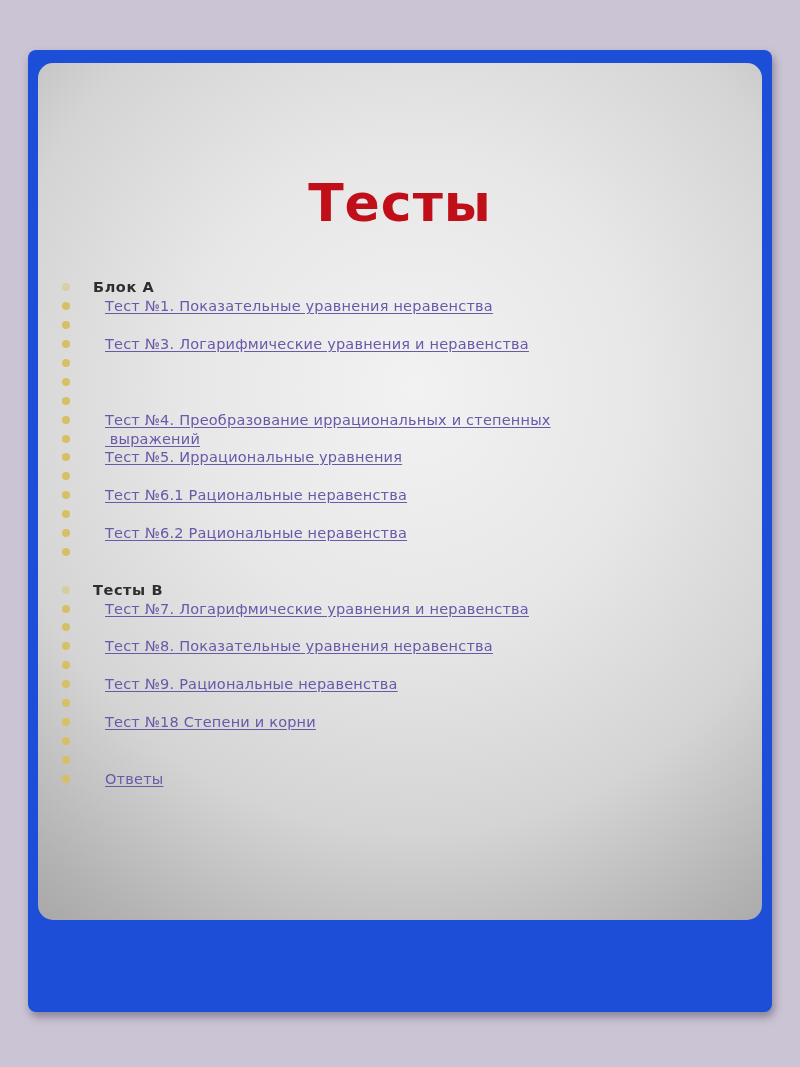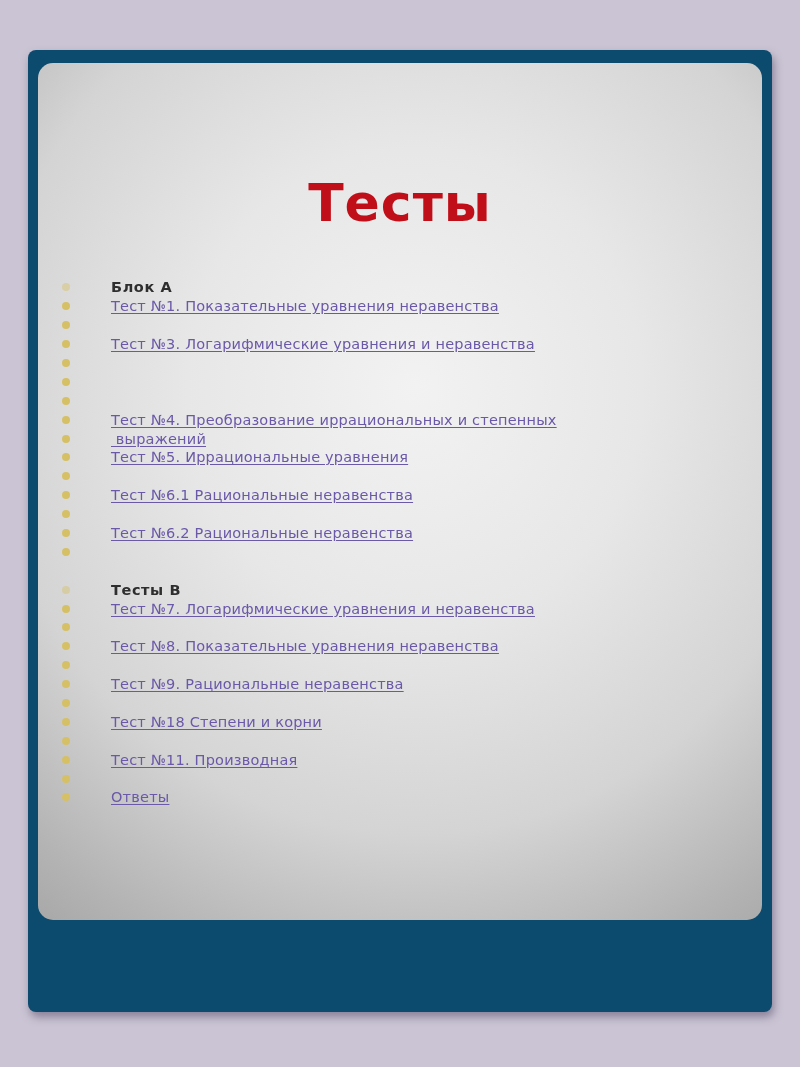--- a/index.html
+++ b/index.html
@@ -15,21 +15,21 @@
     width: 800px;
     height: 1067px;
     background: var(--bg-color, #cac4d4);
   }
   .page {
     position: absolute;
     left: 28px;
     top: 50px;
     width: 744px;
     height: 962px;
-    background: #0c4a6e;
+    background: #1d4ed8;
     border-radius: 8px;
     box-shadow: 2px 5px 9px rgba(84, 74, 104, 0.55);
   }
   .slide {
     position: absolute;
     left: 10px;
     top: 13px;
     width: 724px;
     height: 857px;
     border-radius: 15px;
@@ -55,40 +55,40 @@
     left: 24px;
     right: 16px;
   }
   .row {
     height: 18.9px;
     display: flex;
     align-items: center;
     white-space: nowrap;
     font-size: 14.5px;
     letter-spacing: 0.2px;
-    gap: 18px;
   }
   .bullet {
     flex: 0 0 auto;
     width: 8px;
     height: 8px;
     border-radius: 50%;
     background: var(--bullet-color, #d6c066);
     margin-right: 23px;
   }
   .bullet.faded { opacity: 0.45; }
   .hdr {
     font-weight: bold;
     color: var(--header-color, #2e2e2e);
     letter-spacing: 0.6px;
   }
   .testlink {
     color: var(--link-color, #6a58a8);
     text-underline-offset: 2px;
     cursor: pointer;
+    margin-left: 12px;
   }
 </style>
 </head>
 <body>
 
 <div class="canvas">
   <div class="page">
     <div class="slide">
       <div class="slide-title">Тесты</div>
       <div class="test-list">
@@ -173,24 +173,20 @@
           </div>
           <div class="row">
             <span class="bullet"></span>
             <a class="testlink" href="#">Тест №18 Степени и корни</a>
           </div>
           <div class="row">
             <span class="bullet"></span>
           </div>
           <div class="row">
             <span class="bullet"></span>
-            <a class="testlink" href="#">Тест №11. Производная</a>
-          </div>
-          <div class="row">
-            <span class="bullet"></span>
           </div>
           <div class="row">
             <span class="bullet"></span>
             <a class="testlink" href="#">Ответы</a>
           </div>
         </div>
     </div>
   </div>
 </div>
 

